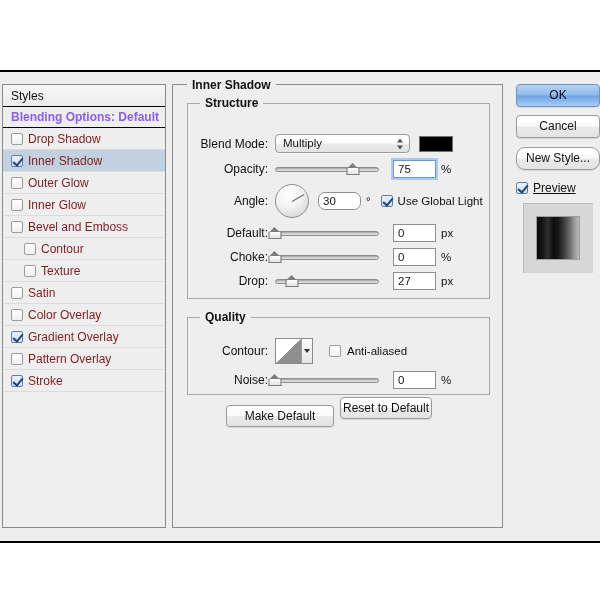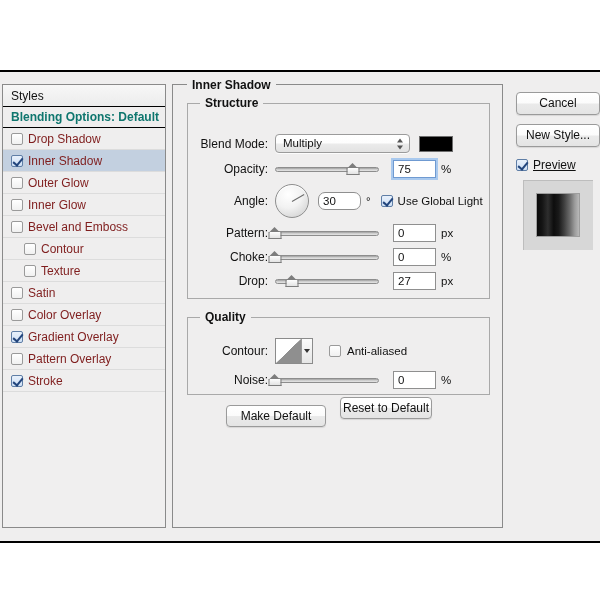--- a/index.html
+++ b/index.html
@@ -45,21 +45,21 @@
     border-bottom: 1px solid #000;
     background: linear-gradient(to bottom,#f7f7f7,#ececec);
     box-sizing: border-box;
   }
   .sb-blend {
     height: 21px;
     line-height: 21px;
     padding-left: 8px;
     font-size: 12px;
     font-weight: bold;
-    color: #0f766e;
+    color: #8b5cf6;
     border-bottom: 1px solid #000;
     background: #efeeee;
     box-sizing: border-box;
   }
   .sb-row {
     height: 22px;
     display: flex;
     align-items: center;
     padding-left: 8px;
     font-size: 12px;
@@ -409,21 +409,21 @@
         <div class="dial" style="margin-left:7px;">
           <div class="needle" id="dial-needle" style="transform: rotate(-30deg);"></div>
         </div>
         <div class="numfield" style="width:43px; margin-left:9px;border-radius:7px;">30</div>
         <div class="unit">°</div>
         <div class="cbx on" style="margin-left:10px;"></div>
         <div class="unit" style="margin-left:5px;">Use Global Light</div>
       </div>
 
       <div class="row" style="left:0px; top:120px; width:303px;">
-        <div class="lab" style="width:80px;">Pattern:</div>
+        <div class="lab" style="width:80px;">Default:</div>
         <div class="slider" style="width:104px; margin-left:7px;">
           <div class="track"></div>
           <div class="thumb" id="dist-thumb" style="left: 0%;"></div>
         </div>
         <div class="numfield" style="width:43px; margin-left:14px;">0</div>
         <div class="unit">px</div>
       </div>
 
       <div class="row" style="left:0px; top:144px; width:303px;">
         <div class="lab" style="width:80px;">Choke:</div>
@@ -463,27 +463,28 @@
         <div class="lab" style="width:80px;">Noise:</div>
         <div class="slider" style="width:104px; margin-left:7px;">
           <div class="track"></div>
           <div class="thumb" id="noise-thumb" style="left: 0%;"></div>
         </div>
         <div class="numfield" style="width:43px; margin-left:14px;">0</div>
         <div class="unit">%</div>
       </div>
     </div>
 
-    <div class="btn" style="position:absolute; left:53px; top:320px; width:100px; height:22px; line-height:20px;">Make Default</div>
+    <div class="btn" style="position:absolute; left:53px; top:320px; width:108px; height:22px; line-height:20px;">Make Default</div>
     <div class="btn" style="position:absolute; left:167px; top:312px; width:92px; height:22px; line-height:20px;">Reset to Default</div>
   </div>
 
   <div id="right">
+    <div class="btn default">OK</div>
     <div class="btn" style="margin-top:8px;">Cancel</div>
-    <div class="btn" style="margin-top:9px;">New Style...</div>
+    <div class="btn" style="margin-top:9px;border-radius:9px;">New Style...</div>
 
     <div class="prev-row">
       <div class="cbx on"></div>
       <div class="lbl">Preview</div>
     </div>
 
     <div class="thumb-frame">
       <div class="thumb-inner"></div>
     </div>
   </div>

